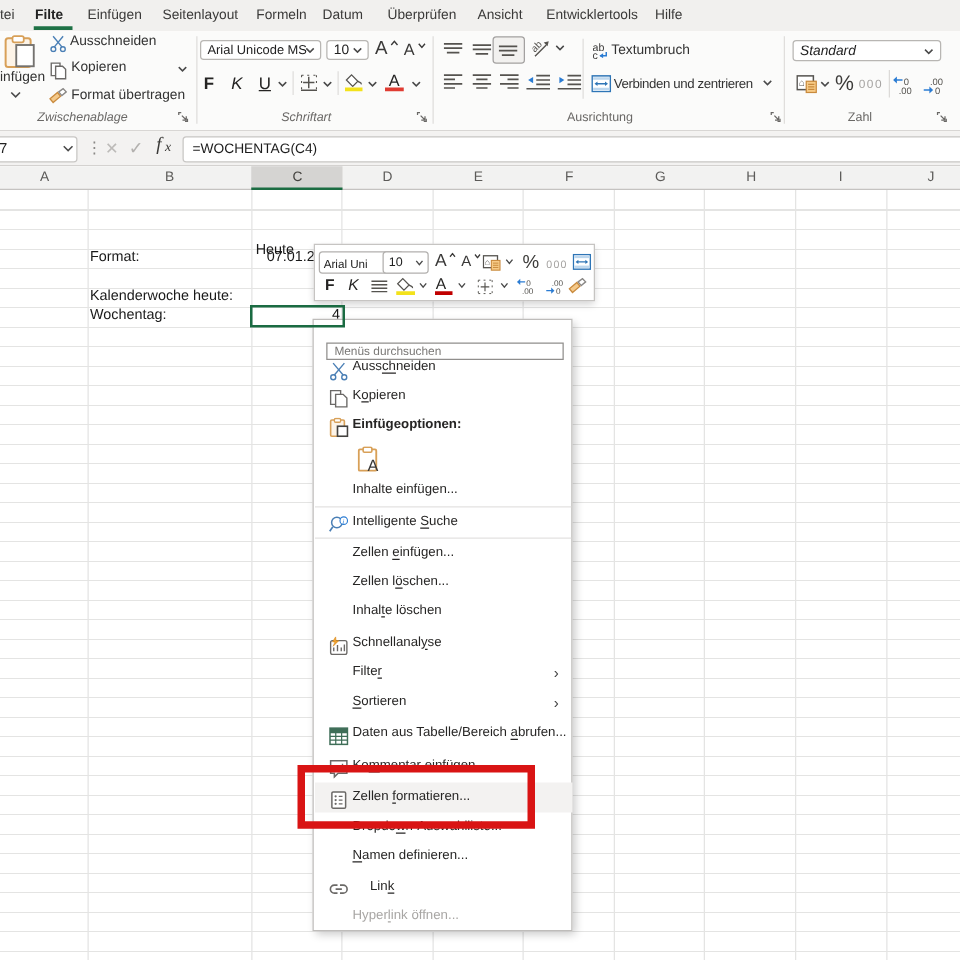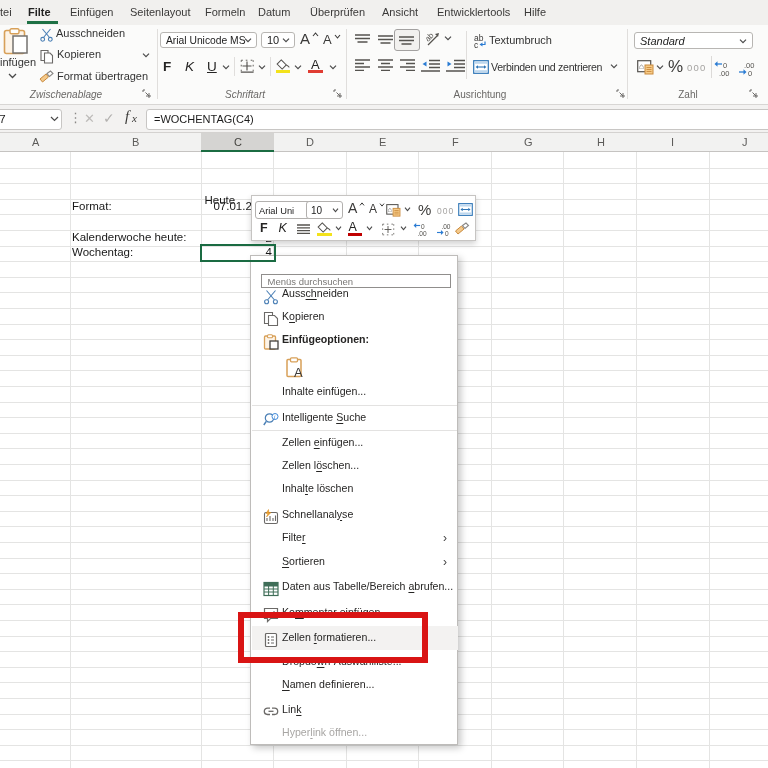--- a/index.html
+++ b/index.html
@@ -518,19 +518,19 @@
     <span class="mi" style="top:399px;">Dropdo<u>w</u>n-Auswahlliste...</span>
     <span class="mi" style="top:422.5px;"><u>N</u>amen definieren...</span>
 
     <svg class="micon" style="top:448px;" viewBox="0 0 16 16">
         <g fill="none" stroke="#6b6967" stroke-width="1.3">
       <path d="M7 10.5H4.5a3.2 3.2 0 010-6.4h2.5"></path>
           <path d="M9 4.1h2.5a3.2 3.2 0 010 6.4H9"></path>
           <path d="M5.5 7.3h5"></path>
         </g>
       </svg>
-    <span class="mi" style="top:447.5px;">Lin<u>k</u></span>
+    <span class="mi" style="top:447.5px;margin-left:14px;">Lin<u>k</u></span>
 
     <span class="mi" style="top:470.5px; color:#a8a6a4;">Hyper<u>l</u>ink öffnen...</span>
   </div>
 
   <div id="redbox"></div>
 </div>
 
 </body></html>

